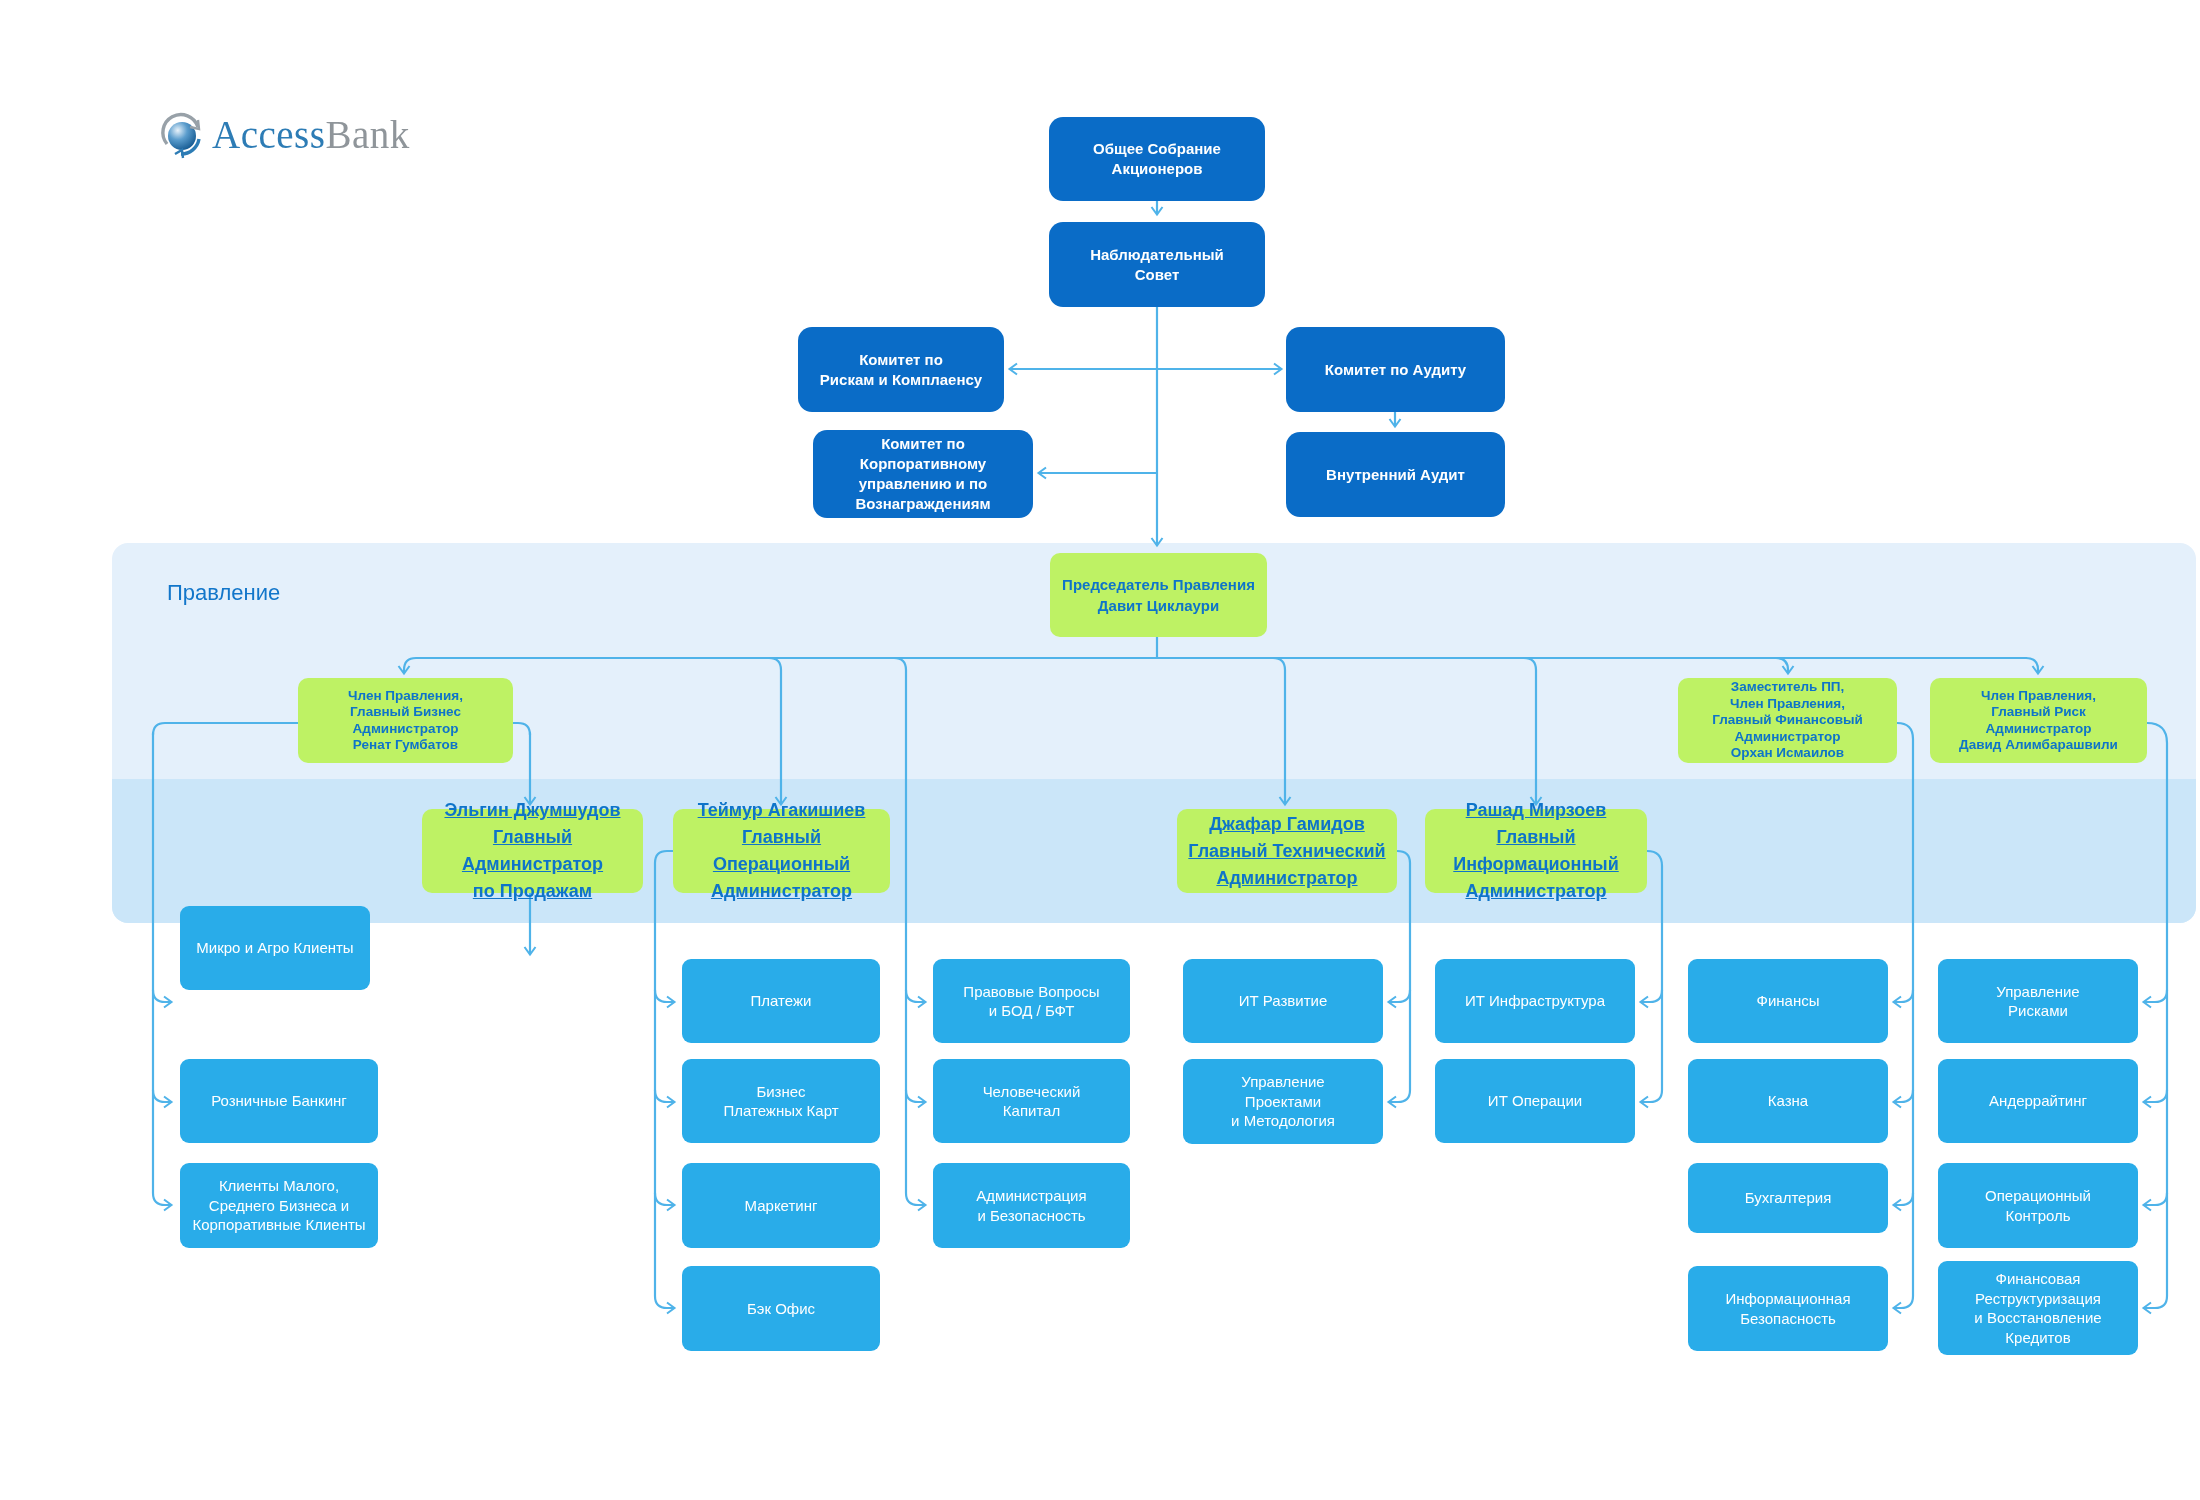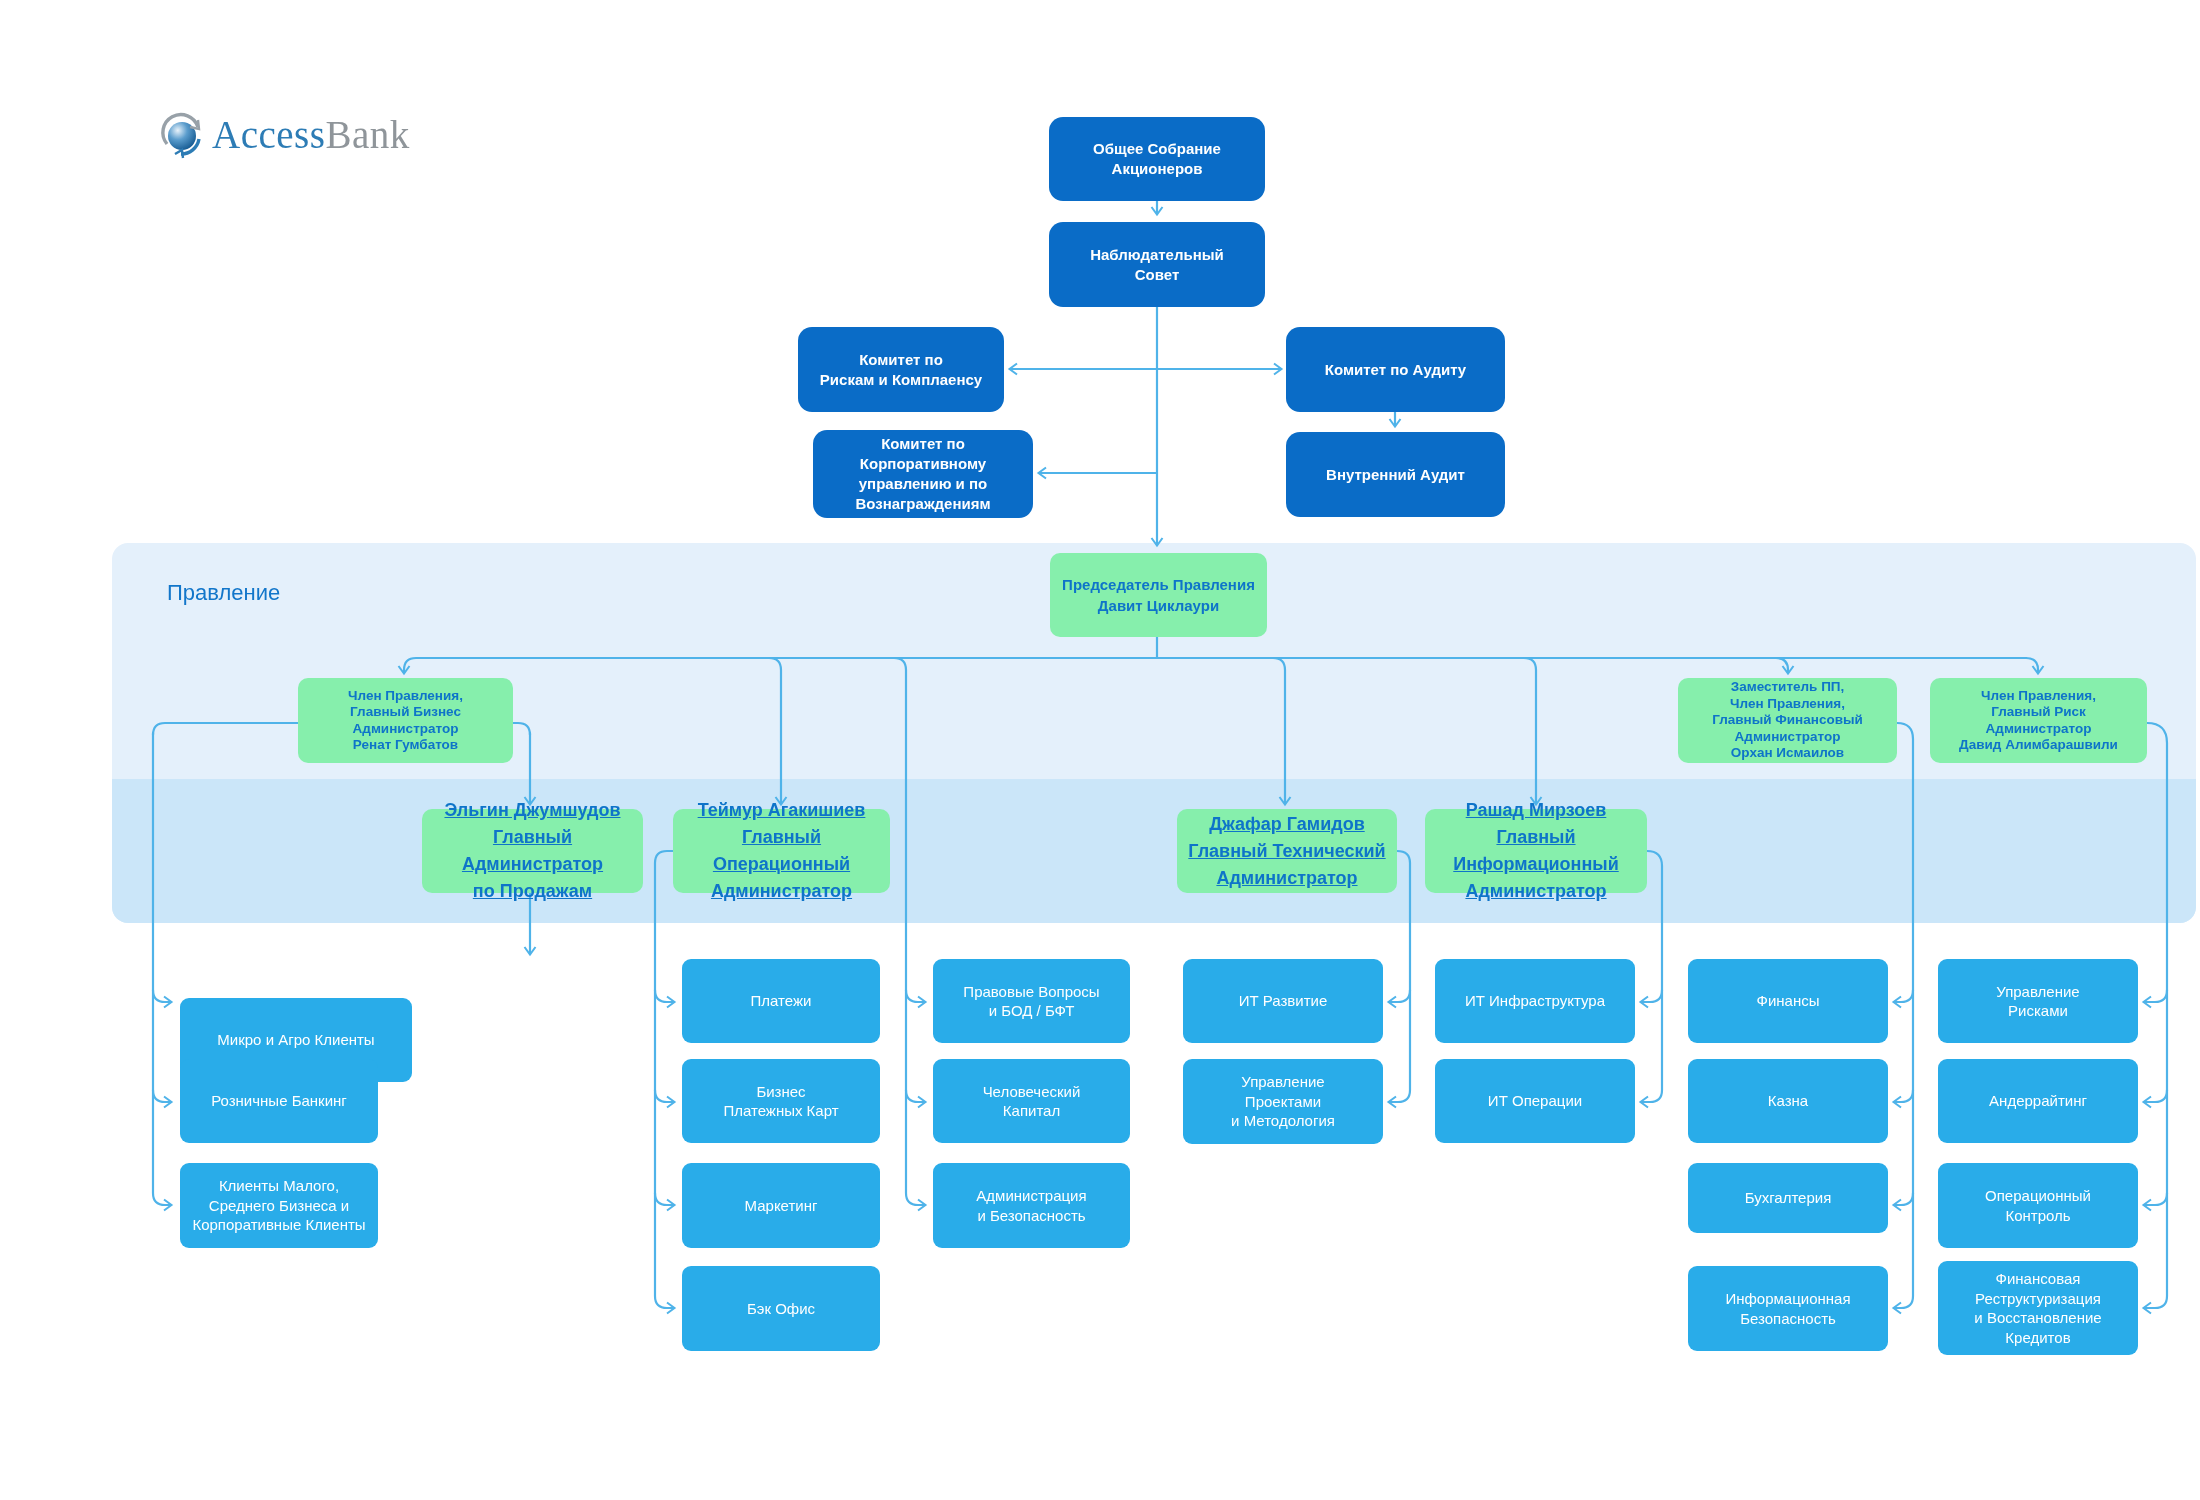--- a/index.html
+++ b/index.html
@@ -5,21 +5,21 @@
   html,body{margin:0;padding:0;background:#ffffff;}
   #canvas{position:relative;width:2200px;height:1500px;background:#ffffff;overflow:hidden;
           font-family:"Liberation Sans", sans-serif;margin-left:40px;}
   .band{position:absolute;z-index:0;}
   .band-light{left:72px;top:543px;width:2084px;height:380px;background:#e4f0fb;border-radius:16px;}
   .band-dark{left:72px;top:779px;width:2084px;height:144px;background:#cbe6f9;border-radius:0 0 16px 16px;}
   svg.wires{position:absolute;left:0;top:0;z-index:1;}
   .box{position:absolute;z-index:2;display:flex;align-items:center;justify-content:center;
        text-align:center;white-space:pre-line;box-sizing:border-box;padding:4px;}
   .gov{background:#0a6cc7;color:#ffffff;font-weight:700;font-size:15px;line-height:20px;border-radius:14px;}
-  .member{background:#86efac;color:#0e74c9;font-weight:700;border-radius:10px;}
+  .member{background:#bef264;color:#0e74c9;font-weight:700;border-radius:10px;}
   .t1{font-size:13.5px;line-height:16.5px;}
   .t2{font-size:18px;line-height:27px;text-decoration:underline;}
   .chair{font-size:15px;line-height:21px;}
   .dept{background:#29ace9;color:#ffffff;font-weight:400;font-size:15px;line-height:19.5px;border-radius:9px;}
   .section-label{position:absolute;z-index:2;left:127px;top:580px;color:#1276ca;
                  font-size:22px;font-weight:500;}
   .logo{position:absolute;z-index:2;left:118px;top:108px;display:flex;align-items:center;}
   .logo-text{font-family:"Liberation Serif", serif;font-size:39px;margin-left:6px;letter-spacing:0.5px;}
   .logo-access{color:#2d7cb5;}
   .logo-bank{color:#8f959a;}
@@ -134,21 +134,21 @@
   <div class="box member t2" style="left:633px;top:809px;width:217px;height:84px">Теймур Агакишиев
 Главный Операционный
 Администратор</div>
   <div class="box member t2" style="left:1137px;top:809px;width:220px;height:84px">Джафар Гамидов
 Главный Технический
 Администратор</div>
   <div class="box member t2" style="left:1385px;top:809px;width:222px;height:84px">Рашад Мирзоев
 Главный Информационный
 Администратор</div>
 
-  <div class="box dept" style="left:140px;top:998px;width:232px;height:84px">Микро и Агро Клиенты</div>
+  <div class="box dept" style="left:140px;top:906px;width:190px;height:84px">Микро и Агро Клиенты</div>
   <div class="box dept" style="left:140px;top:1059px;width:198px;height:84px">Розничные Банкинг</div>
   <div class="box dept" style="left:140px;top:1163px;width:198px;height:85px">Клиенты Малого,
 Среднего  Бизнеса и
 Корпоративные Клиенты</div>
 
 
   <div class="box dept" style="left:642px;top:959px;width:198px;height:84px">Платежи</div>
   <div class="box dept" style="left:642px;top:1059px;width:198px;height:84px">Бизнес
 Платежных Карт</div>
   <div class="box dept" style="left:642px;top:1163px;width:198px;height:85px">Маркетинг</div>

